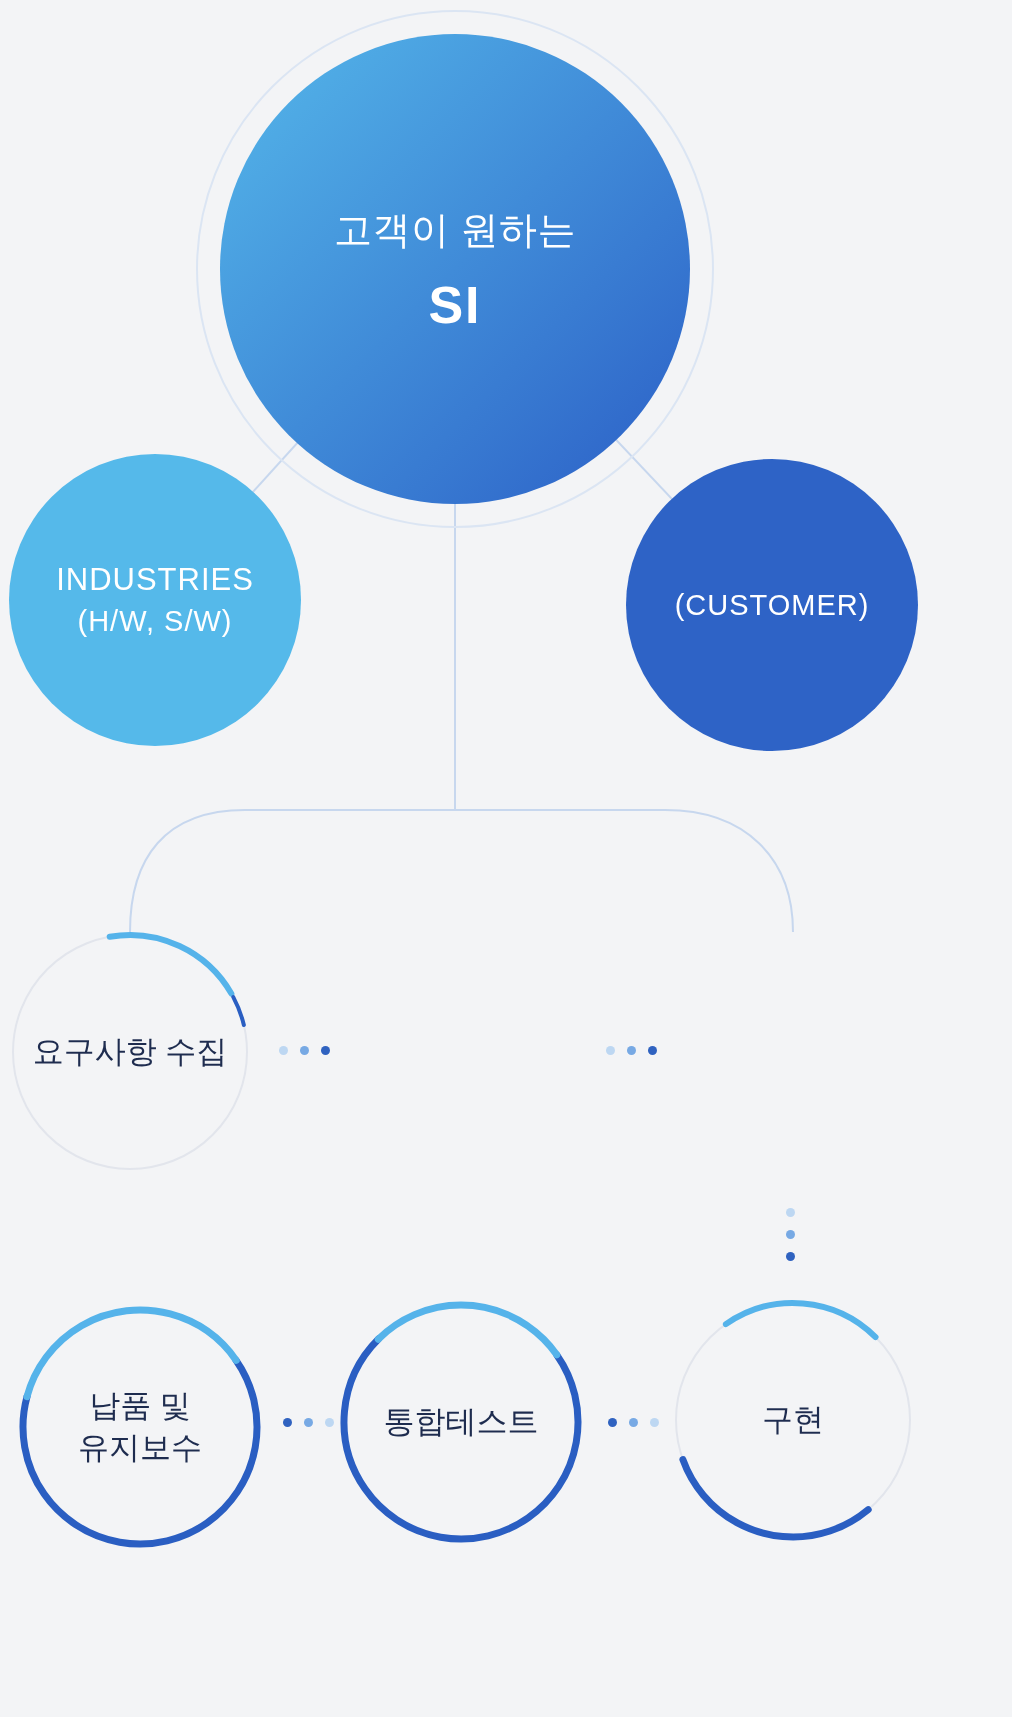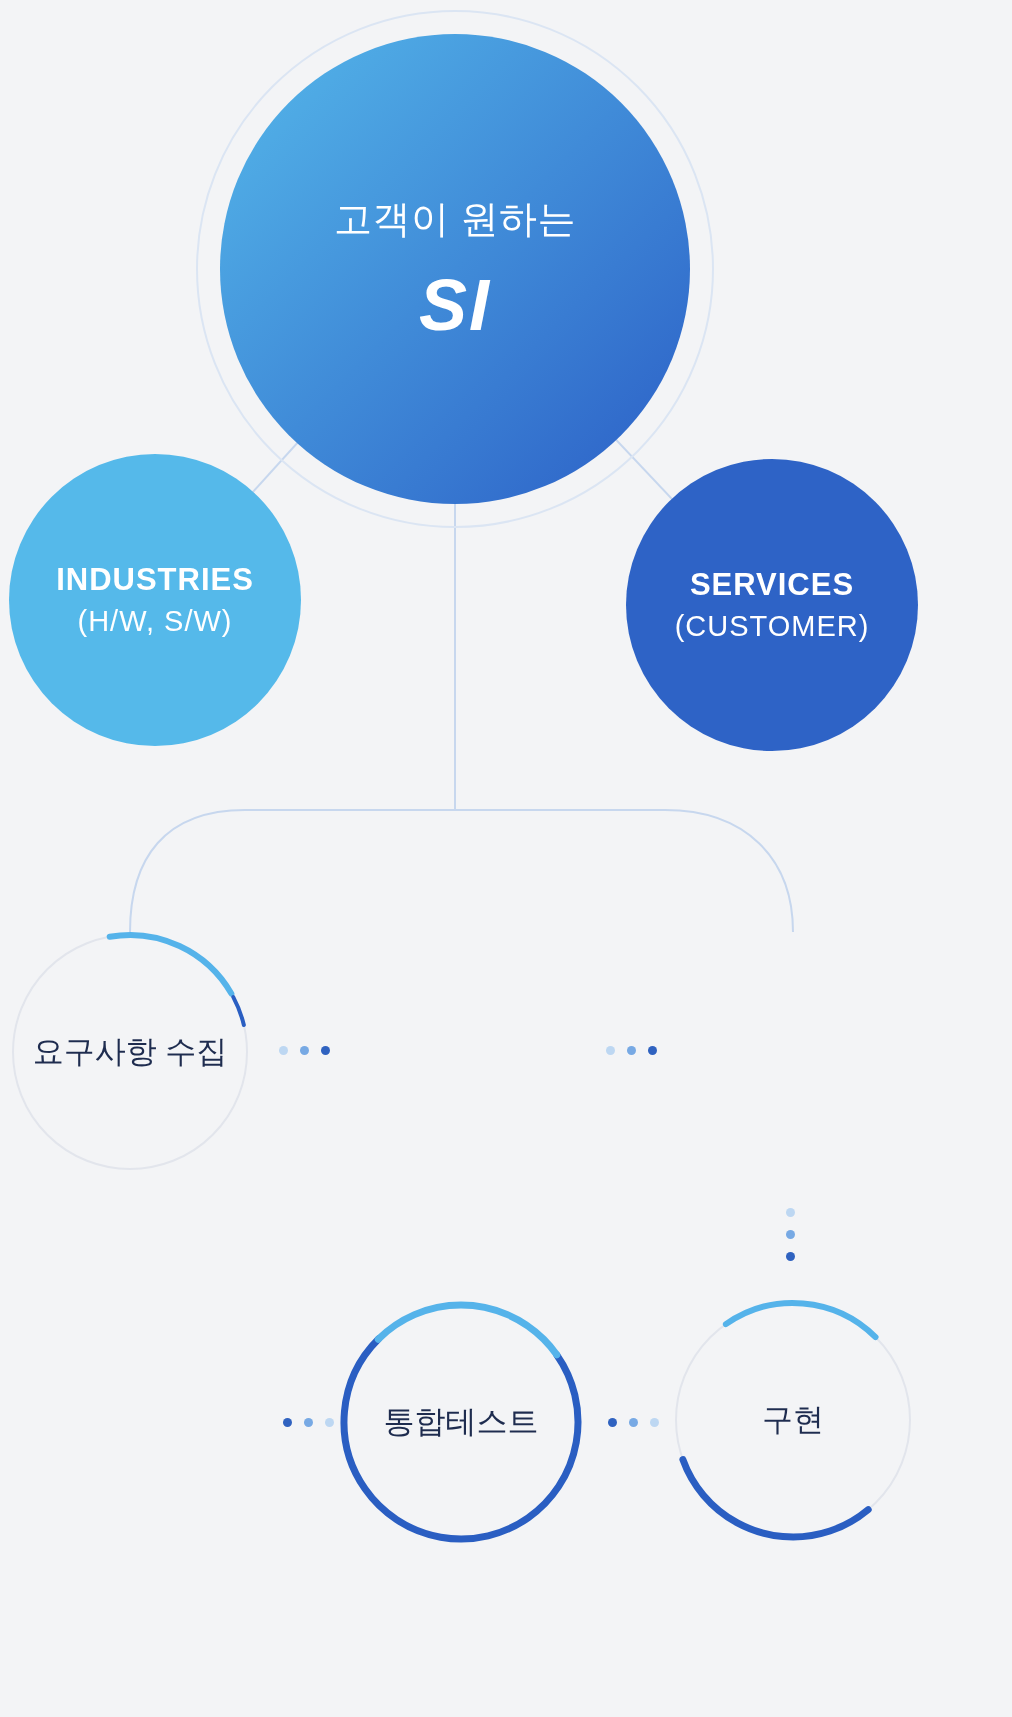--- a/index.html
+++ b/index.html
@@ -26,29 +26,29 @@
     border-radius:50%;
   }
   .main-circle {
     left:220px; top:34px; width:470px; height:470px;
     background:linear-gradient(135deg, var(--main_grad_start,#55b8ea) 0%, var(--main_grad_end,#2b5ec6) 100%);
     border-radius:50%;
     display:flex; flex-direction:column; align-items:center; justify-content:center;
     color:#ffffff; text-align:center;
   }
   .main-circle .ko-line { font-size:38px; font-weight:500; line-height:1.45; letter-spacing:0.5px; }
-  .main-circle .si { font-size:72px; font-weight:700; letter-spacing:2px; margin-top:16px;font-style:italic; }
+  .main-circle .si { font-size:52px; font-weight:700; letter-spacing:2px; margin-top:16px; }
 
   
   .side-circle {
     width:292px; height:292px; border-radius:50%;
     display:flex; flex-direction:column; align-items:center; justify-content:center;
     color:#ffffff; text-align:center;
   }
-  .side-circle .l1 { font-size:31px; font-weight:700; letter-spacing:1px; line-height:1.4; }
+  .side-circle .l1 { font-size:31px; font-weight:400; letter-spacing:1px; line-height:1.4; }
   .side-circle .l2 { font-size:29px; font-weight:400; letter-spacing:1px; line-height:1.4; }
   .industries { left:9px; top:454px; background:var(--industries_fill,#55b9ea); }
   .services  { left:626px; top:459px; background:var(--services_fill,#2e63c6); }
 
   
   .step {
     width:250px; height:250px;
   }
   .step svg { position:absolute; left:0; top:0; }
   .step .circle-label {
@@ -91,35 +91,45 @@
   <div class="abs main-circle">
     <div class="ko-line">고객이 원하는</div>
     <div class="si">SI</div>
   </div>
 
   <div class="abs side-circle industries">
     <div class="l1">INDUSTRIES</div>
     <div class="l2">(H/W, S/W)</div>
   </div>
   <div class="abs side-circle services">
-    <div class="l1">SERVICES</div>
     <div class="l2">(CUSTOMER)</div>
   </div>
 
   <div class="abs step" style="left:5px; top:927px;">
     <svg width="250" height="250" viewBox="0 0 250 250">
       <circle class="arc-base" cx="125" cy="125" r="117"></circle>
       <circle class="arc light" cx="125" cy="125" r="117" stroke-width="6" stroke-dasharray="143 800" transform="rotate(-100 125 125)"></circle>
       <circle class="arc dark" cx="125" cy="125" r="117" stroke-width="4" stroke-dasharray="30 800" transform="rotate(-28 125 125)"></circle>
     </svg>
     <div class="circle-label">요구사항 수집</div>
   </div>
 
 
 
+  <div class="abs step" style="left:15px; top:1302px;">
+    <svg width="250" height="250" viewBox="0 0 250 250">
+      <circle class="arc-base" cx="125" cy="125" r="117"></circle>
+      <circle class="arc dark" cx="125" cy="125" r="117" stroke-width="7" stroke-dasharray="470 800" transform="rotate(-35 125 125)"></circle>
+      <circle class="arc light" cx="125" cy="125" r="117" stroke-width="7" stroke-dasharray="266 800" transform="rotate(-165 125 125)"></circle>
+    </svg>
+    <div class="circle-label">
+      <span>납품 및</span>
+      <span>유지보수</span>
+    </div>
+  </div>
 
   <div class="abs step" style="left:336px; top:1297px;">
     <svg width="250" height="250" viewBox="0 0 250 250">
       <circle class="arc-base" cx="125" cy="125" r="117"></circle>
       <circle class="arc dark" cx="125" cy="125" r="117" stroke-width="7" stroke-dasharray="531 800" transform="rotate(-35 125 125)"></circle>
       <circle class="arc light" cx="125" cy="125" r="117" stroke-width="7" stroke-dasharray="204 800" transform="rotate(-135 125 125)"></circle>
     </svg>
     <div class="circle-label">통합테스트</div>
   </div>
 

